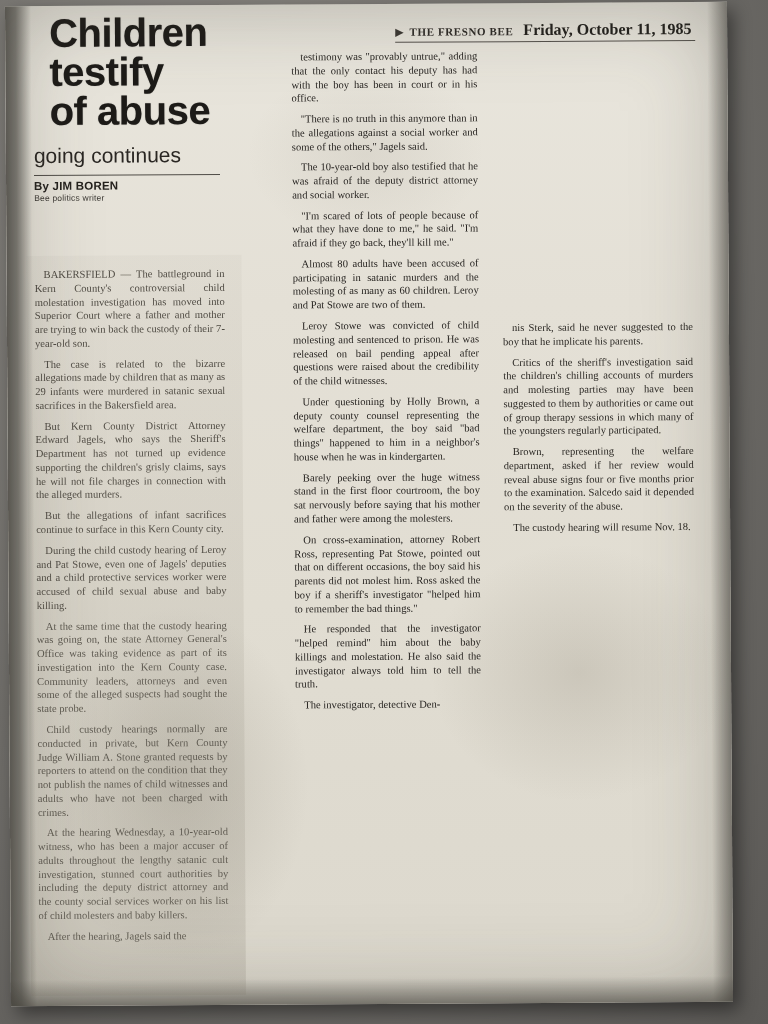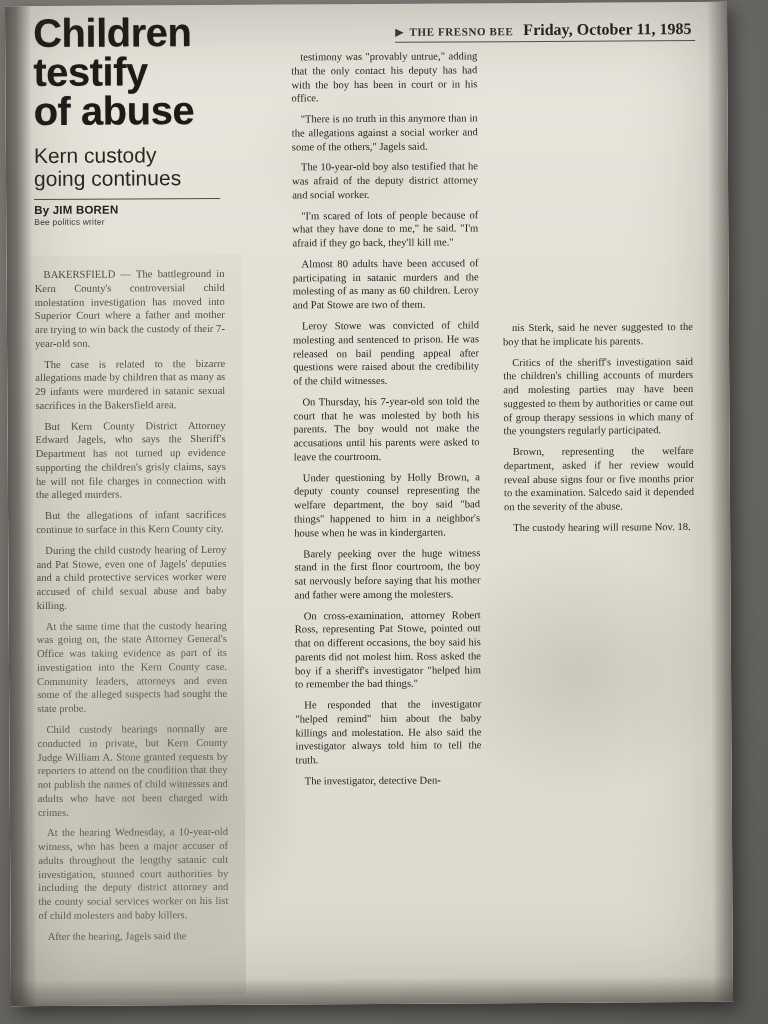--- a/index.html
+++ b/index.html
@@ -111,21 +111,21 @@
     top: 8px;
     width: 230px;
   }
   .headline {
     font-family: "Liberation Sans", sans-serif;
     font-weight: 700;
     font-size: 40px;
     line-height: 0.98;
     color: #1d1b18;
     letter-spacing: -0.5px;
-    margin: 0 0 4px 0;
+    margin: 0 0 4px 16px;
     text-shadow: 0 0 1px rgba(0,0,0,.35);
   }
   .headline div { white-space: nowrap; }
   .subhead {
     font-family: "Liberation Sans", sans-serif;
     font-weight: 400;
     font-size: 21px;
     line-height: 1.12;
     color: #2a2723;
     margin: 12px 0 8px 0;
@@ -221,21 +221,20 @@
         <span class="bee-date">Friday, October 11, 1985</span>
       </div>
 
       <div class="headline-col">
         <h1 class="headline">
           <div>Children</div>
           <div>testify</div>
           <div>of abuse</div>
         </h1>
         <div class="subhead">
-          <div>Kern custody</div>
           <div>going continues</div>
         </div>
         <div class="byline-rule"></div>
         <div class="byline">By JIM BOREN</div>
         <div class="byline-sub">Bee politics writer</div>
       </div>
 
       <div class="cols">
 
         <div class="col col1">
@@ -250,21 +249,20 @@
           <p class="fade">After the hearing, Jagels said the</p>
         </div>
 
         <div class="col col2">
           <p>testimony was "provably untrue," adding that the only contact his deputy has had with the boy has been in court or in his office.</p>
           <p>"There is no truth in this anymore than in the allegations against a social worker and some of the others," Jagels said.</p>
           <p>The 10-year-old boy also testified that he was afraid of the deputy district attorney and social worker.</p>
           <p>"I'm scared of lots of people because of what they have done to me," he said. "I'm afraid if they go back, they'll kill me."</p>
           <p>Almost 80 adults have been accused of participating in satanic murders and the molesting of as many as 60 children. Leroy and Pat Stowe are two of them.</p>
           <p>Leroy Stowe was convicted of child molesting and sentenced to prison. He was released on bail pending appeal after questions were raised about the credibility of the child witnesses.</p>
-          <p>On Thursday, his 7-year-old son told the court that he was molested by both his parents. The boy would not make the accusations until his parents were asked to leave the courtroom.</p>
           <p>Under questioning by Holly Brown, a deputy county counsel representing the welfare department, the boy said "bad things" happened to him in a neighbor's house when he was in kindergarten.</p>
           <p>Barely peeking over the huge witness stand in the first floor courtroom, the boy sat nervously before saying that his mother and father were among the molesters.</p>
           <p>On cross-examination, attorney Robert Ross, representing Pat Stowe, pointed out that on different occasions, the boy said his parents did not molest him. Ross asked the boy if a sheriff's investigator "helped him to remember the bad things."</p>
           <p>He responded that the investigator "helped remind" him about the baby killings and molestation. He also said the investigator always told him to tell the truth.</p>
           <p>The investigator, detective Den-</p>
         </div>
 
         <div class="col col3">
           <p>nis Sterk, said he never suggested to the boy that he implicate his parents.</p>
           <p>Critics of the sheriff's investigation said the children's chilling accounts of murders and molesting parties may have been suggested to them by authorities or came out of group therapy sessions in which many of the youngsters regularly participated.</p>

